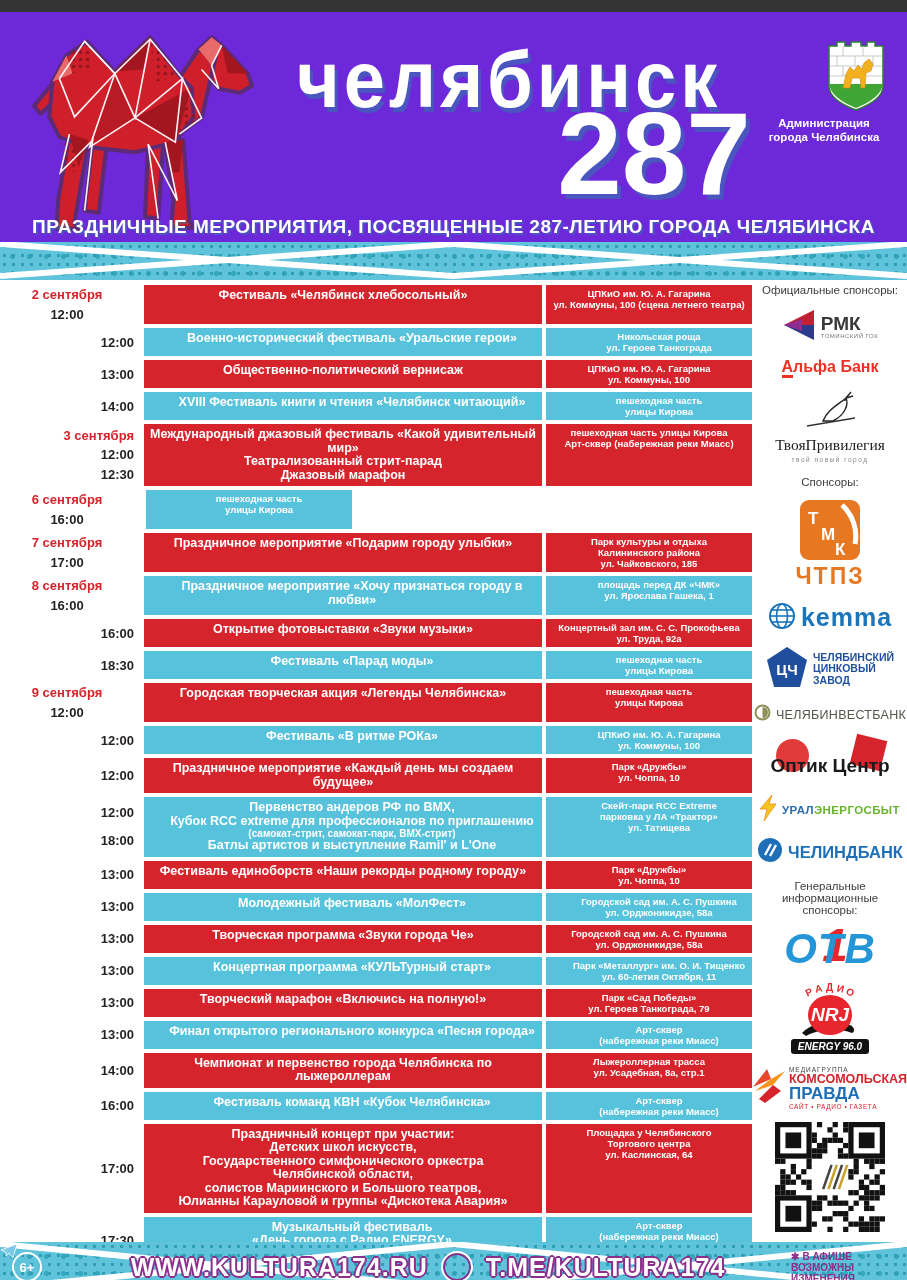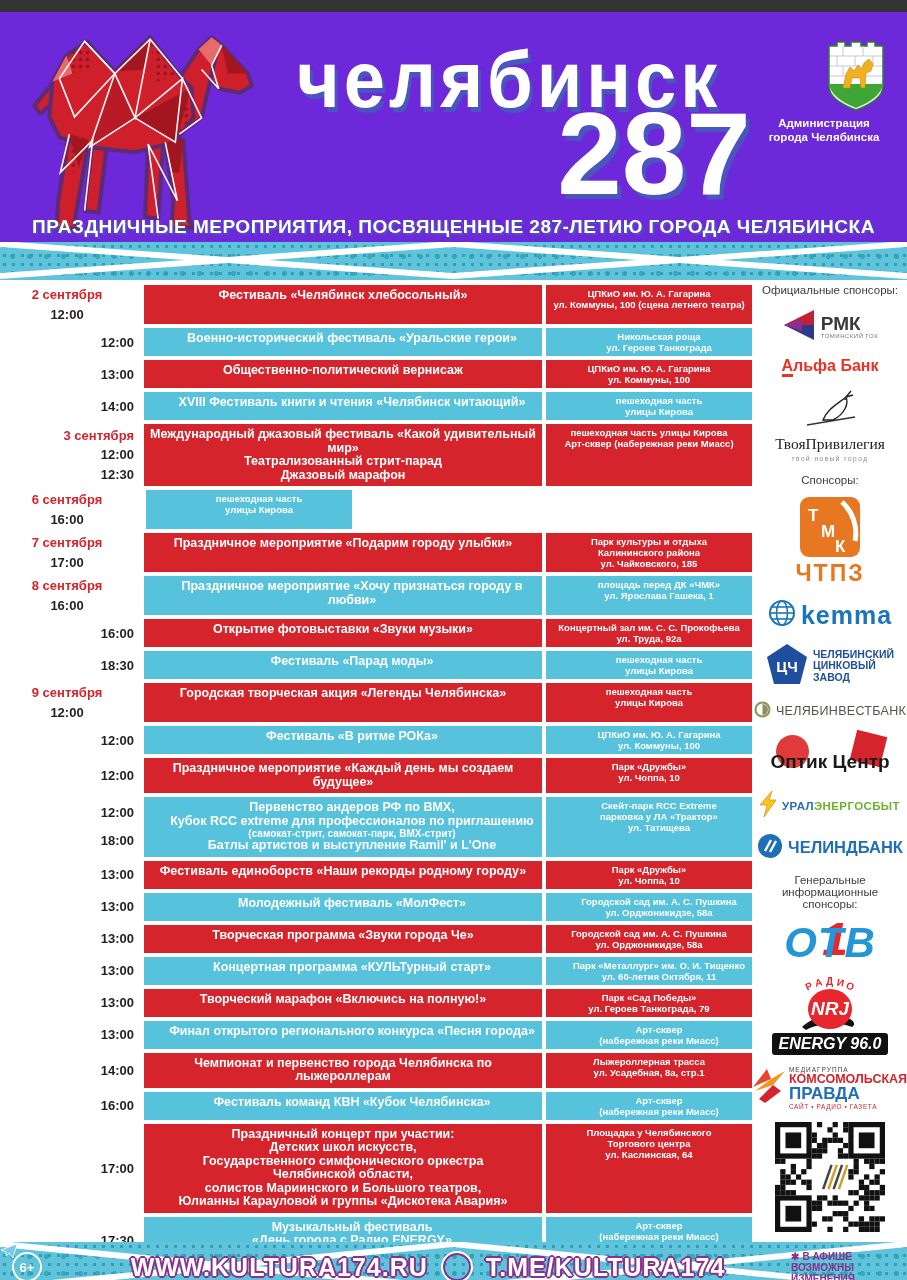--- a/index.html
+++ b/index.html
@@ -85,21 +85,21 @@
          color:#2496D8; line-height:1; letter-spacing:1px; }
   .otv-one { position:absolute; left:38px; top:-6px; color:#E8262D; font-size:46px; z-index:0; }
   .otv-text { position:relative; z-index:1; }
   .nrj { display:flex; flex-direction:column; align-items:center; }
   .nrj-arc { display:flex; gap:4px; color:#E8262D; font-weight:bold; font-size:10px; height:13px; }
   .nrj-blob { position:relative; width:48px; height:42px; }
   .nrj-circle { position:absolute; left:2px; top:0; width:44px; height:40px; border-radius:50%;
                 background:#E8262D; color:#fff; font-weight:bold; font-style:italic;
                 font-size:19px; display:flex; align-items:center; justify-content:center; }
   .nrj-badge { background:#111; color:#fff; font-weight:bold; font-style:italic;
-               font-size:16px; padding:2px 7px; border-radius:3px; margin-top:2px; }
+               font-size:10px; padding:2px 7px; border-radius:3px; margin-top:2px; }
   .kp { display:flex; align-items:center; gap:4px; }
   .kp-text { text-align:left; }
   .kp-group { font-size:6.5px; color:#444; letter-spacing:1px; }
   .kp-l1 { font-size:12.5px; font-weight:bold; color:#D5242C; line-height:13px; }
   .kp-l2 { font-size:17px; font-weight:bold; color:#1E6FB8; line-height:16px; }
   .kp-sub { font-size:6.5px; color:#D5242C; letter-spacing:.6px; margin-top:1px; }
 
   
   .footer { position:absolute; bottom:0; left:0; width:100%; height:50px; }
   .footer-content { position:relative; display:flex; align-items:center; height:100%;

